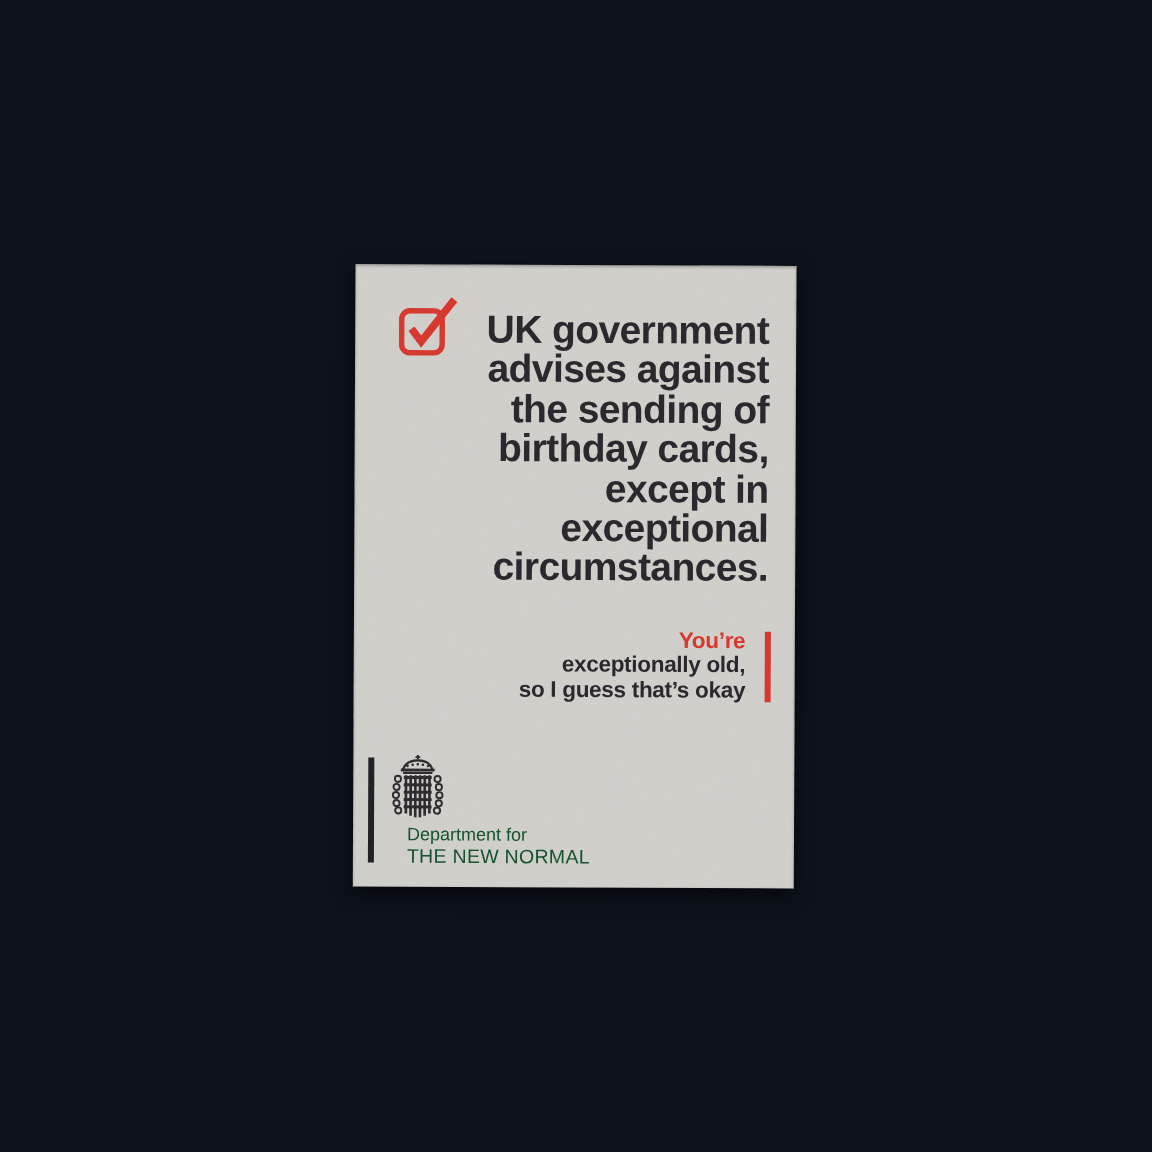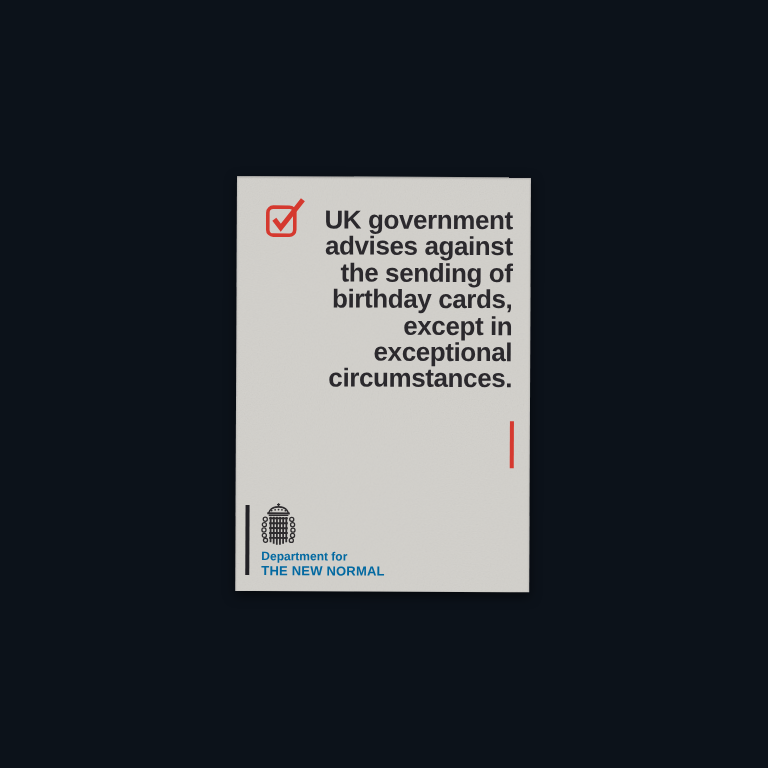--- a/index.html
+++ b/index.html
@@ -89,25 +89,24 @@
   }
   .crest {
     position: absolute;
     left: 24px;
     top: 0px;
     width: 38px;
     height: 47px;
   }
   .dept {
     position: absolute;
-    left: 26px;
+    left: 36px;
     top: 47px;
-    color: #0369a1;
+    color: #14532d;
     white-space: nowrap;
-    font-weight: bold;
   }
   .dept-line1 { font-size: 12px; line-height: 14px; }
   .dept-line2 { font-size: 13px; line-height: 15px; letter-spacing: 0.2px; }
 </style>
 </head>
 <body>
 
 <div class="scene">
   <div class="card">
 
@@ -127,20 +126,25 @@
     <div class="headline">
       <div>UK government</div>
       <div>advises against</div>
       <div>the sending of</div>
       <div>birthday cards,</div>
       <div>except in</div>
       <div>exceptional</div>
       <div>circumstances.</div>
     </div>
 
+    <div class="message">
+      <div class="accent">You’re</div>
+      <div>exceptionally old,</div>
+      <div>so I guess that’s okay</div>
+    </div>
 
     <div class="accent-bar"></div>
 
     <div class="footer">
       <div class="footer-bar"></div>
 
       <svg class="crest" viewBox="0 0 38 48" xmlns="http://www.w3.org/2000/svg">
         <g stroke="#2e2c2e" fill="none" stroke-width="1.6">
 
           <path d="M19 1.2 v3 M17.4 2.6 h3.2" stroke-width="1.3"></path>

